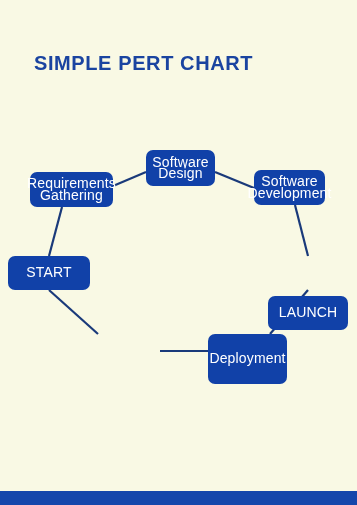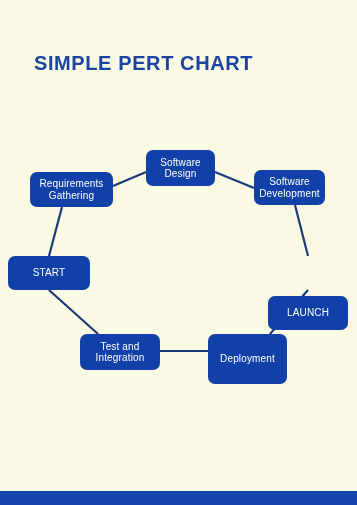--- a/index.html
+++ b/index.html
@@ -59,21 +59,21 @@
   .node {
     position: absolute;
     box-sizing: border-box;
     background: #1141a8;
     color: #ffffff;
     border-radius: 7px;
     display: flex;
     align-items: center;
     justify-content: center;
     text-align: center;
-    font-size: 10px;
+    font-size: 14px;
     line-height: 11.4px;
     font-weight: normal;
     padding: 2px 4px;
     letter-spacing: 0.15px;
   }
   .node .node-label {
     display: block;
     white-space: pre-line;
   }
 
@@ -126,22 +126,18 @@
       <div class="node" style="left: 254px; top: 170px; width: 71px; height: 35px; background: rgb(17, 65, 168); color: rgb(255, 255, 255);">
         <span class="node-label">Software
 Development</span>
       </div>
       <div class="node" style="left: 268px; top: 256px; width: 80px; height: 34px; background: rgb(17, 65, 168); color: rgb(255, 255, 255); margin-top: 40px;">
         <span class="node-label">LAUNCH</span>
       </div>
       <div class="node" style="left: 208px; top: 334px; width: 79px; height: 50px; background: rgb(17, 65, 168); color: rgb(255, 255, 255);">
         <span class="node-label">Deployment</span>
       </div>
-      <div class="node" style="left: 80px; top: 334px; width: 80px; height: 36px; background: rgb(17, 65, 168); color: rgb(255, 255, 255);">
-        <span class="node-label">Test and
-Integration</span>
-      </div>
     </div>
 
   <div id="bottom-bar-shade"></div>
   <div id="bottom-bar"></div>
 
 </div>
 
 </body></html>

